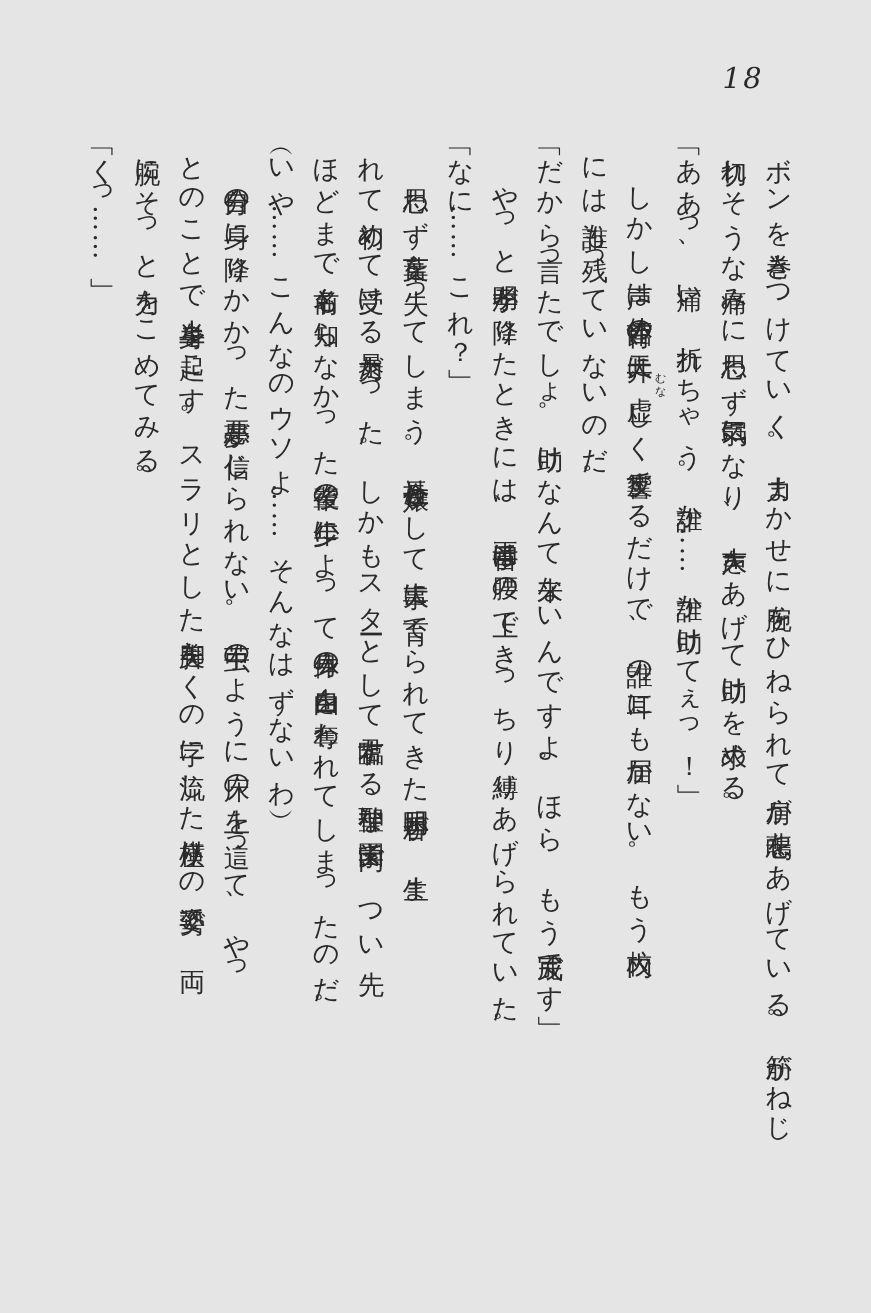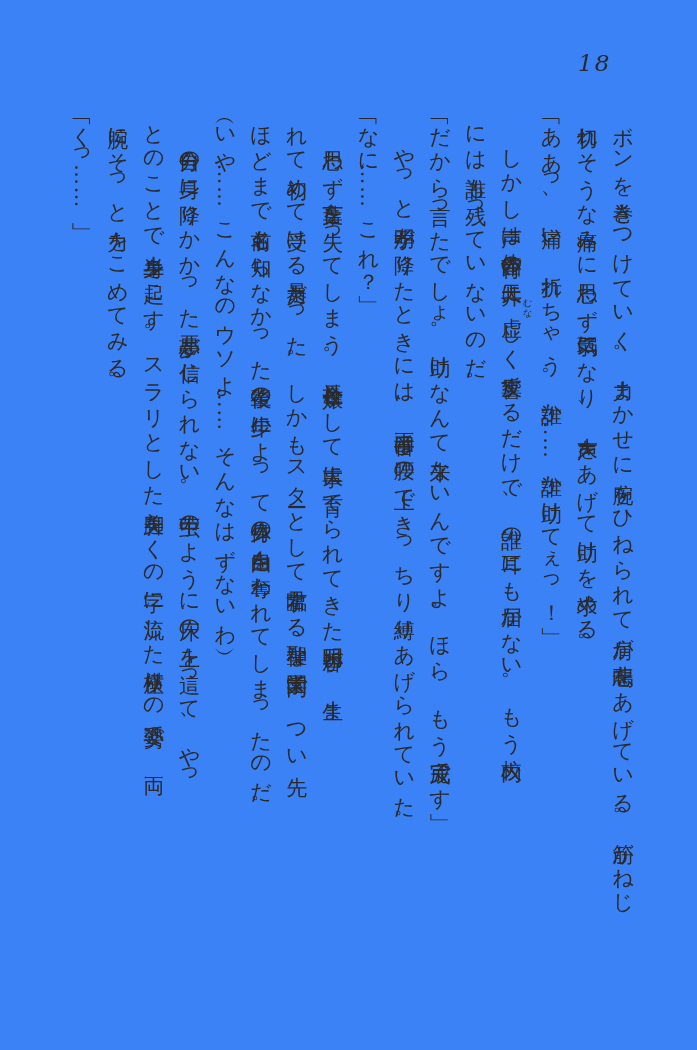--- a/index.html
+++ b/index.html
@@ -36,21 +36,21 @@
     margin: 0;
     white-space: nowrap;
   }
   .tline.indent { padding-top: 22.5px; }
   ruby { ruby-align: center; }
   rt { font-size: 9px; letter-spacing: 0; }
 </style>
 </head>
 <body>
 
-<div class="page" style="background: #3b82f6; color: rgb(42, 42, 42); padding-left: 28px;">
+<div class="page" style="background: #e5e5e5; color: rgb(42, 42, 42); padding-left: 28px;">
   <div class="page-number">18</div>
   <div class="text-block" id="text-block">
       <div class="tline">ボンを巻きつけていく。力まかせに腕をひねられて肩が悲鳴をあげている。筋がねじ</div>
       <div class="tline">切れそうな痛みに思わず気弱になり、大声をあげて助けを求める。</div>
       <div class="tline">「ああっ、痛い、折れちゃう。誰か……誰か助けてぇっ！」</div>
       <div class="tline indent">しかし声は体育館の天井に<ruby>虚<rt>むな</rt></ruby>しく反響するだけで、誰の耳にも届かない。もう校内</div>
       <div class="tline">には誰も残っていないのだ。</div>
       <div class="tline">「だから言ったでしょ。助けなんて来ないんですよ。ほら、もう完成です」</div>
       <div class="tline indent">やっと孝明が降りたときには、両手首は腰の上できっちり縛りあげられていた。</div>
       <div class="tline">「なに……これ？」</div>

